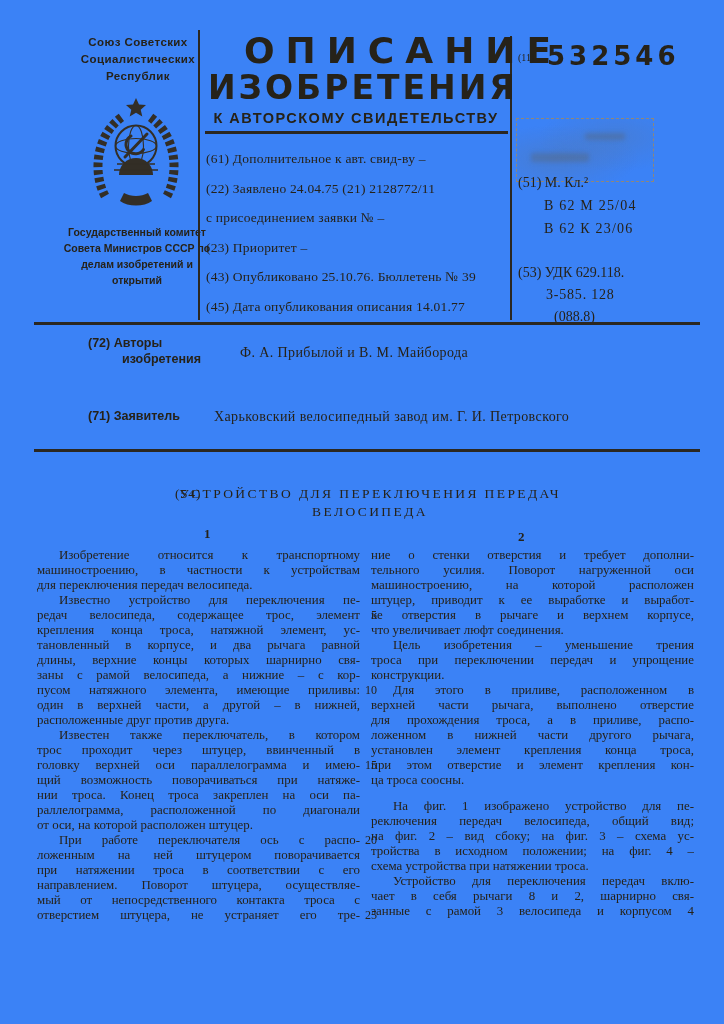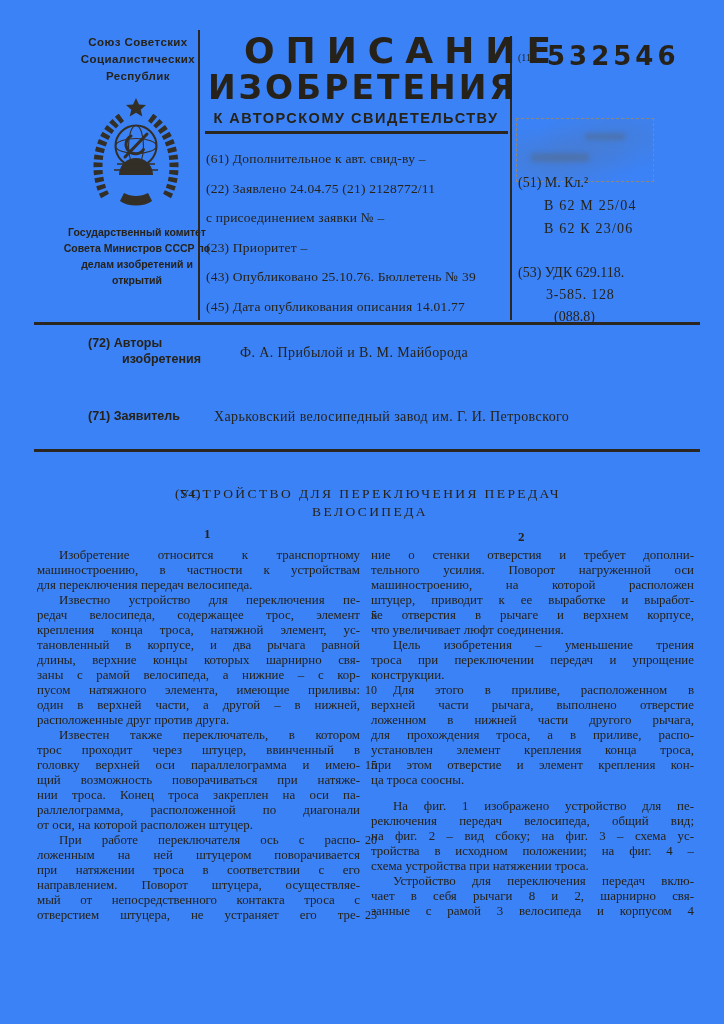--- a/index.html
+++ b/index.html
@@ -235,22 +235,22 @@
       <div class="bl"><span>тельного усилия. Поворот нагруженной оси</span></div>
       <div class="bl"><span>машиностроению, на которой расположен</span></div>
       <div class="bl"><span>штуцер, приводит к ее выработке и выработ-</span></div>
       <div class="bl"><span>ке отверстия в рычаге и верхнем корпусе,</span></div>
       <div class="bl pend"><span>что увеличивает люфт соединения.</span></div>
       <div class="bl ind"><span>Цель изобретения – уменьшение трения</span></div>
       <div class="bl"><span>троса при переключении передач и упрощение</span></div>
       <div class="bl pend"><span>конструкции.</span></div>
       <div class="bl ind"><span>Для этого в приливе, расположенном в</span></div>
       <div class="bl"><span>верхней части рычага, выполнено отверстие</span></div>
+      <div class="bl"><span>для прохождения троса, а в приливе, распо-</span></div>
       <div class="bl"><span>ложенном в нижней части другого рычага,</span></div>
-      <div class="bl"><span>для прохождения троса, а в приливе, распо-</span></div>
       <div class="bl"><span>установлен элемент крепления конца троса,</span></div>
       <div class="bl"><span>при этом отверстие и элемент крепления кон-</span></div>
       <div class="bl pend"><span>ца троса соосны.</span></div>
       <div class="bl ind gap"><span>На фиг. 1 изображено устройство для пе-</span></div>
       <div class="bl"><span>реключения передач велосипеда, общий вид;</span></div>
       <div class="bl"><span>на фиг. 2 – вид сбоку; на фиг. 3 – схема ус-</span></div>
       <div class="bl"><span>тройства в исходном положении; на фиг. 4 –</span></div>
       <div class="bl pend"><span>схема устройства при натяжении троса.</span></div>
       <div class="bl ind"><span>Устройство для переключения передач вклю-</span></div>
       <div class="bl"><span>чает в себя рычаги 8 и 2, шарнирно свя-</span></div>

